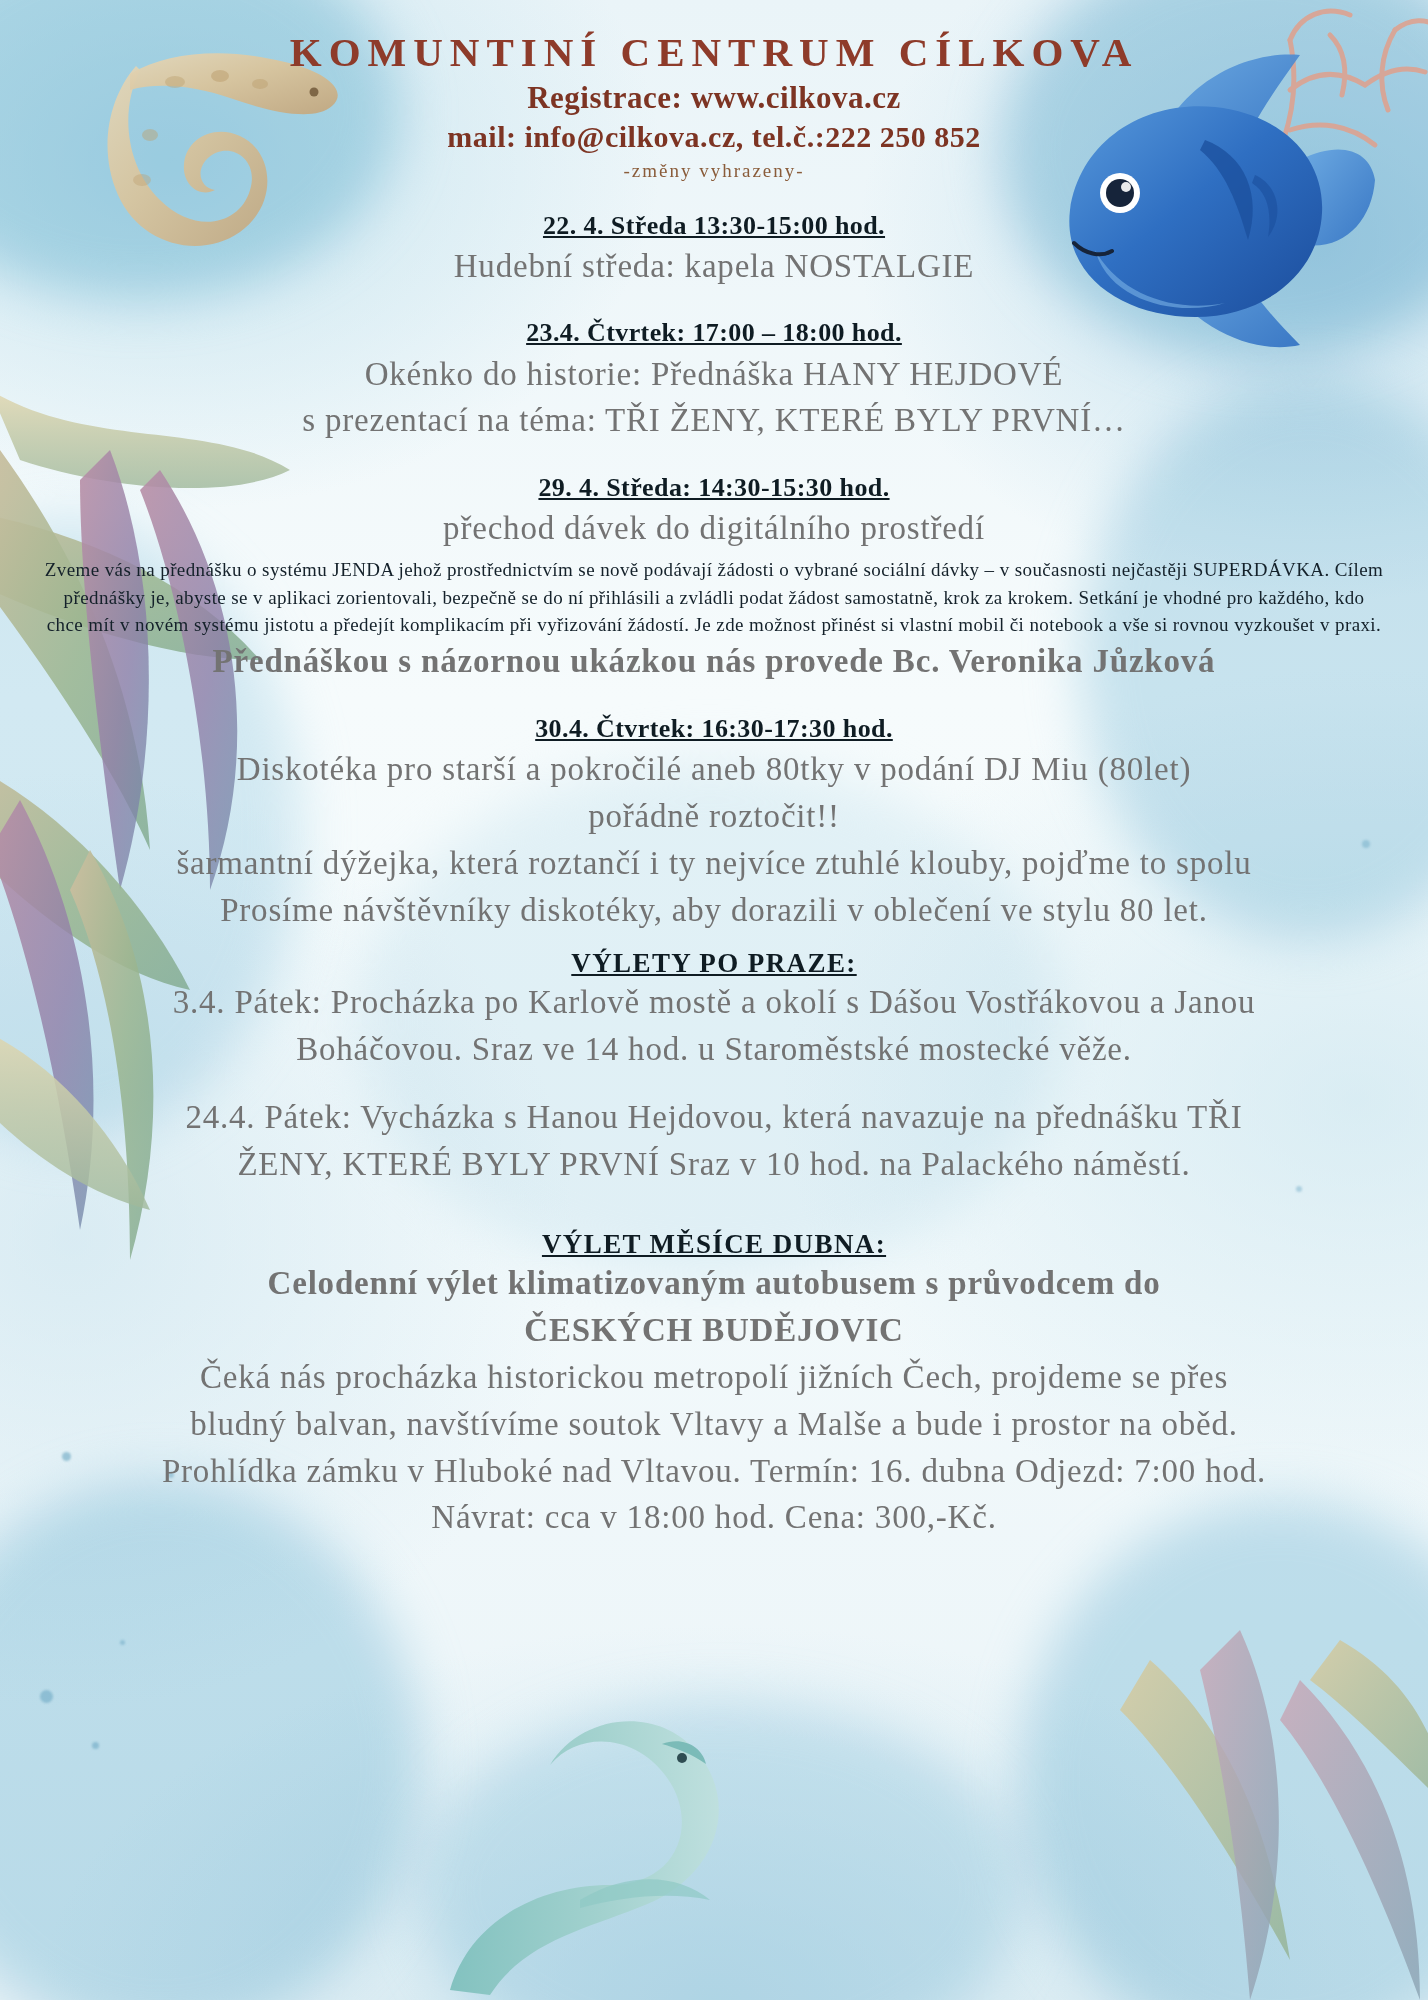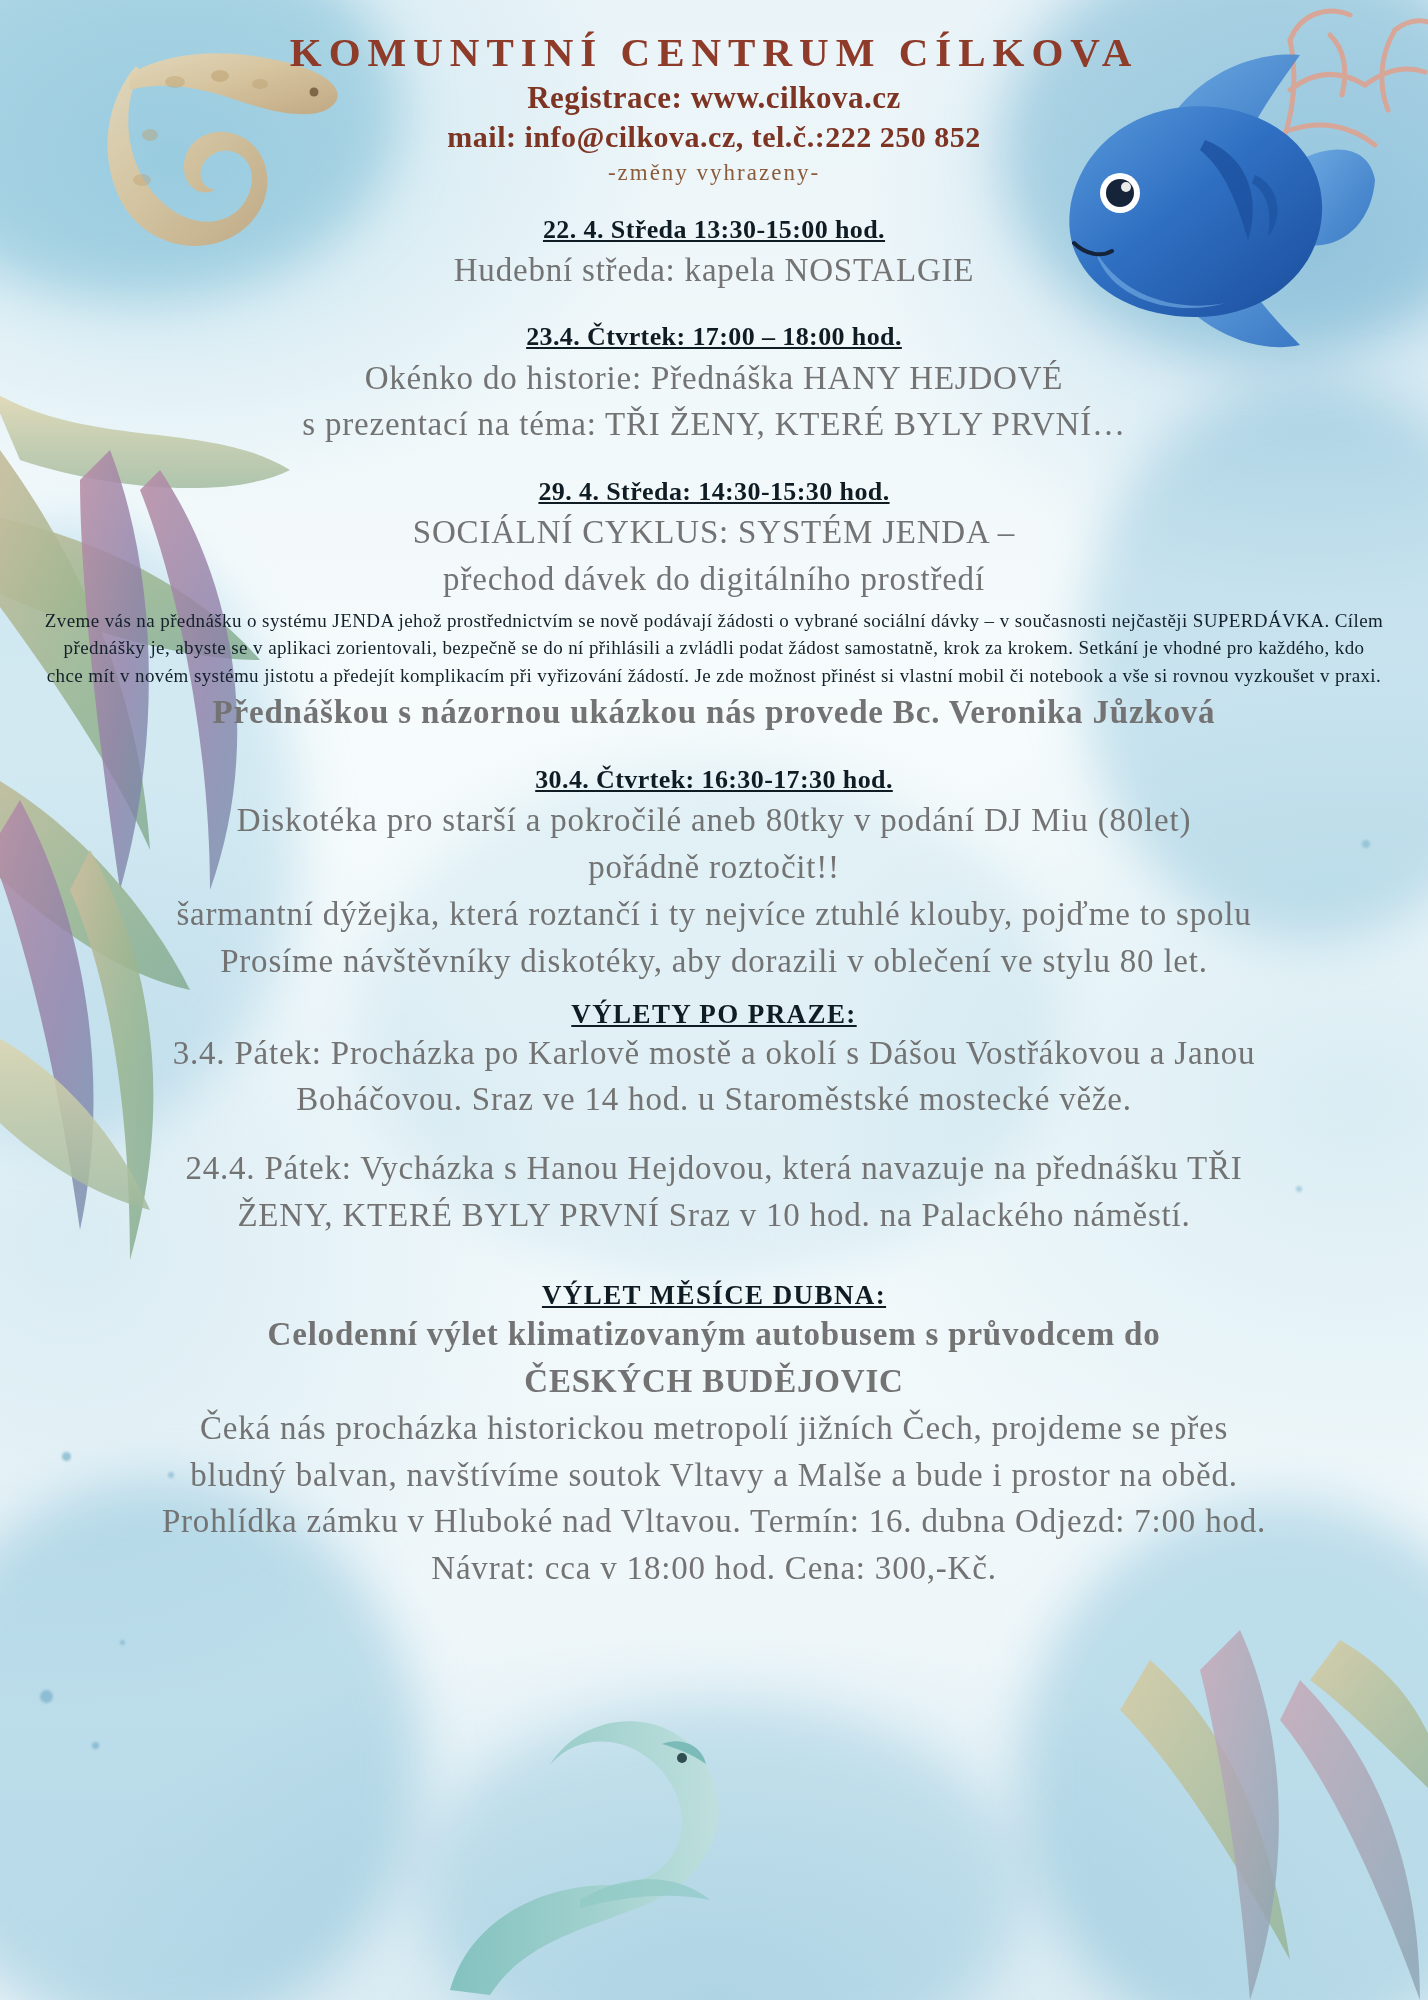--- a/index.html
+++ b/index.html
@@ -70,21 +70,21 @@
     font-weight: 700;
     color: #7d3423;
     letter-spacing: 0.5px;
     line-height: 1.22;
     margin: 2px 0;
   }
   .subtitle.mail {
     font-size: 30px;
   }
   .note {
-    font-size: 23px;
+    font-size: 19px;
     color: #8a5c3a;
     letter-spacing: 2px;
     margin: 4px 0 0 0;
   }
 
   .block {
     margin-top: 26px;
     color: #17242b;
   }
   .ev-date {
@@ -256,21 +256,20 @@
   </div>
 
   <div class="block">
     <div class="ev-date">23.4. Čtvrtek: 17:00 – 18:00 hod.</div>
     <div class="ev-line">Okénko do historie: Přednáška HANY HEJDOVÉ</div>
     <div class="ev-line">s prezentací na téma: TŘI ŽENY, KTERÉ BYLY PRVNÍ…</div>
   </div>
 
   <div class="block">
     <div class="ev-date">29. 4. Středa: 14:30-15:30 hod.</div>
-    <div class="ev-line">SOCIÁLNÍ CYKLUS: SYSTÉM JENDA –</div>
     <div class="ev-line">přechod dávek do digitálního prostředí</div>
     <div class="ev-body">Zveme vás na přednášku o systému JENDA jehož prostřednictvím se nově podávají žádosti o vybrané sociální dávky – v současnosti nejčastěji SUPERDÁVKA. Cílem přednášky je, abyste se v aplikaci zorientovali, bezpečně se do ní přihlásili a zvládli podat žádost samostatně, krok za krokem. Setkání je vhodné pro každého, kdo chce mít v novém systému jistotu a předejít komplikacím při vyřizování žádostí. Je zde možnost přinést si vlastní mobil či notebook a vše si rovnou vyzkoušet v praxi.</div>
     <div class="ev-line bold">Přednáškou s názornou ukázkou nás provede Bc. Veronika Jůzková</div>
   </div>
 
   <div class="block">
     <div class="ev-date">30.4. Čtvrtek: 16:30-17:30 hod.</div>
     <div class="ev-line">Diskotéka pro starší a pokročilé aneb 80tky v podání DJ Miu (80let)</div>
     <div class="ev-line">pořádně roztočit!!</div>
     <div class="ev-line">šarmantní dýžejka, která roztančí i ty nejvíce ztuhlé klouby, pojďme to spolu</div>

